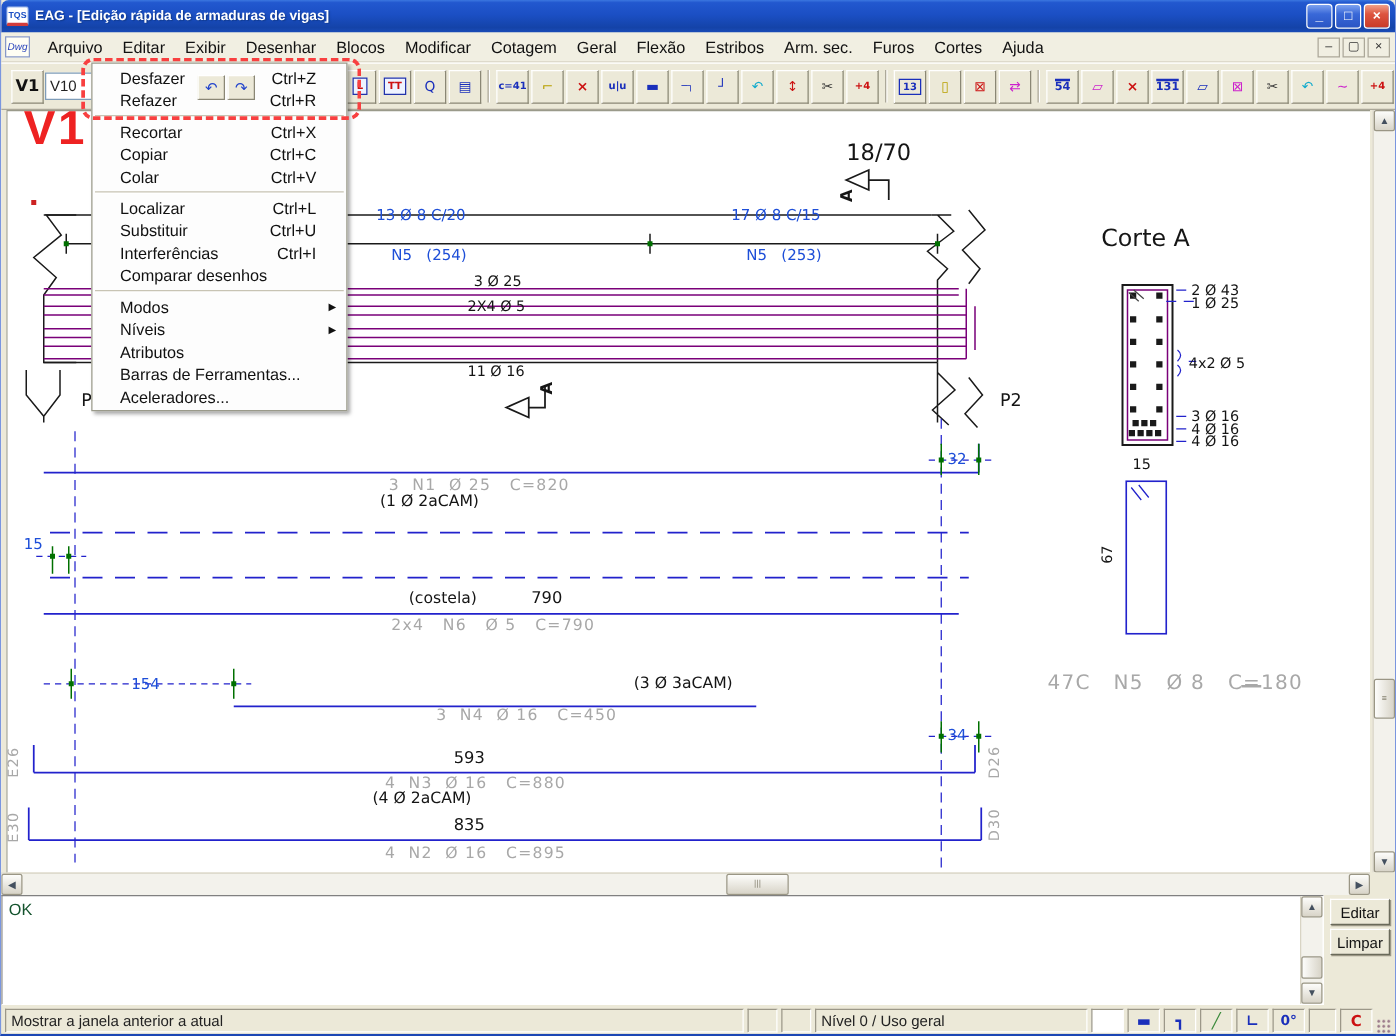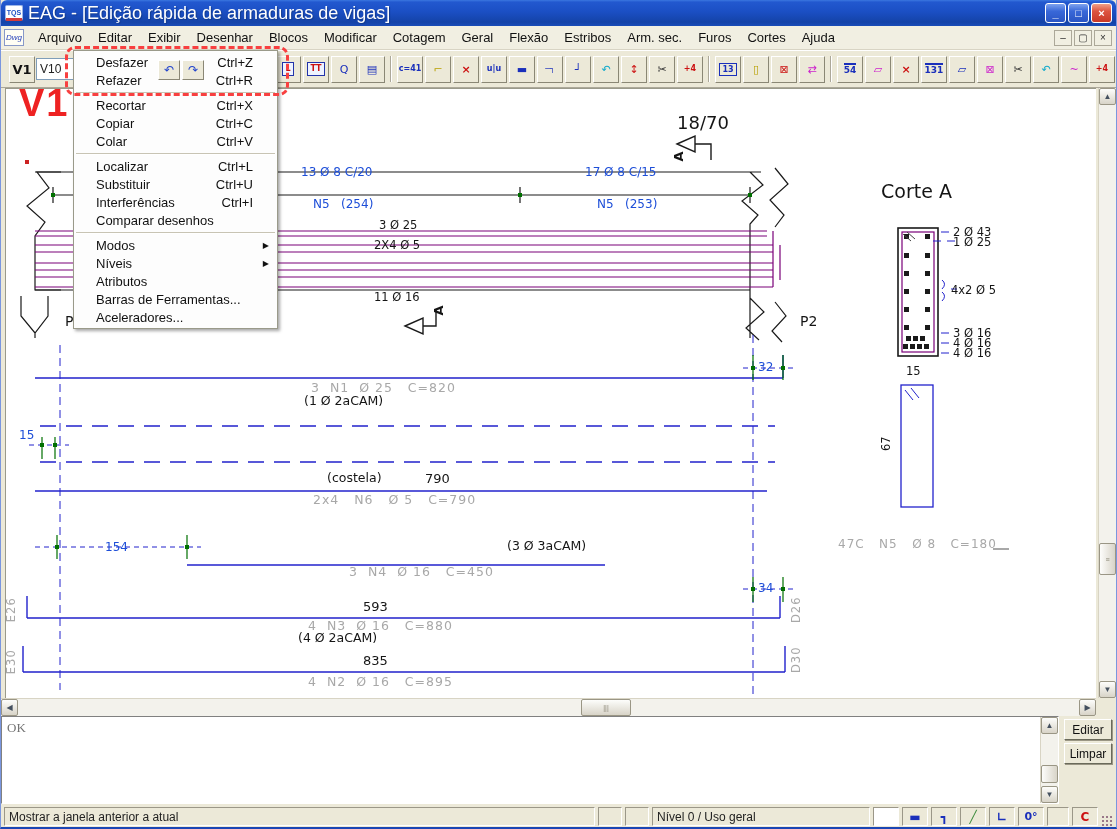--- a/index.html
+++ b/index.html
@@ -11,21 +11,21 @@
   }
   
   .titlebar{
     position:absolute;left:0;top:0;width:100%;height:26px;
     background:linear-gradient(180deg,#3b77e0 0%,#2258cf 8%,#1b4fc4 45%,#1443a8 85%,#1a4cb8 100%);
     border-radius:6px 6px 0 0;display:flex;align-items:center;padding:0 4px;
   }
   .app-icon{width:18px;height:16px;background:#fff;border:1px solid #9db6e8;border-radius:2px;
     color:#1b4fc4;font-size:7px;font-weight:bold;display:flex;align-items:center;justify-content:center;
     border-bottom:3px solid #d23b3b;}
-  .title-text{color:#fff;font-weight:normal;font-size:18px;margin-left:5px;text-shadow:1px 1px 1px #123a8c;flex:1;
+  .title-text{color:#fff;font-weight:bold;font-size:11px;margin-left:5px;text-shadow:1px 1px 1px #123a8c;flex:1;
     white-space:nowrap;overflow:hidden;}
   .winbtns{display:flex;gap:2px;}
   .wbtn{width:21px;height:20px;border-radius:3px;border:1px solid #fff;
     background:linear-gradient(180deg,#7da2ef,#3968d8 40%,#2a55c4);color:#fff;font-size:11px;font-weight:bold;
     display:flex;align-items:center;justify-content:center;line-height:1;}
   .wbtn.close{background:linear-gradient(180deg,#f0a088,#dd5540 40%,#c93a27);}
   
   .menubar{position:absolute;left:0;top:26px;width:100%;height:24px;background:#F1EFE2;
     border-bottom:1px solid #d8d4c4;display:flex;align-items:center;font-size:13px;color:#111;}
   .dwg-icon{width:20px;height:17px;margin:0 6px 0 3px;background:#fffef4;border:1px solid #8899c8;
@@ -72,21 +72,21 @@
   .corner{position:absolute;right:0;top:698px;width:18px;height:18px;background:#ECE9D8;}
   .sbtn{position:absolute;width:17px;height:17px;background:linear-gradient(180deg,#fdfdfb,#d8d4c8);
     border:1px solid #9a9685;border-radius:2px;color:#44505f;font-size:8px;display:flex;align-items:center;justify-content:center;line-height:1;}
   .sthumb{position:absolute;background:linear-gradient(90deg,#fdfdfb,#d8d4c8);border:1px solid #9a9685;border-radius:2px;}
   .sthumb.h{background:linear-gradient(180deg,#fdfdfb,#d8d4c8);}
   .grip{color:#8a8675;font-size:7px;letter-spacing:0;display:flex;align-items:center;justify-content:center;width:100%;height:100%;}
   
   .cmdpanel{position:absolute;left:0;top:716px;width:100%;height:88px;background:#ECE9D8;}
   .cmdout{position:absolute;left:0;top:0;width:1058px;height:88px;background:#fff;
     border:1px solid;border-color:#808080 #fff #fff #808080;
-    font-family:Liberation Serif, serif;font-size:13px;color:#737373;padding:3px 5px;}
+    font-family:Liberation Sans, sans-serif;font-size:13px;color:#14532d;padding:3px 5px;}
   .cmdscroll{position:absolute;left:1039px;top:1px;width:18px;height:86px;background:#f3f2ec;border-left:1px solid #d8d4c4;}
   .side-btn{position:absolute;left:1063px;width:48px;height:21px;background:#ECE9D8;
     border:1px solid;border-color:#fff #6a6a5a #6a6a5a #fff;box-shadow:1px 1px 0 #9a9685;
     font-size:12px;color:#111;display:flex;align-items:center;justify-content:center;}
   
   .statusbar{position:absolute;left:0;top:804px;width:100%;height:25px;background:#ECE9D8;
     display:flex;align-items:center;padding:2px 3px;gap:3px;font-size:12px;color:#222;}
   .scell{height:19px;border:1px solid;border-color:#9b9788 #fff #fff #9b9788;display:flex;align-items:center;
     padding:0 4px;background:#ECE9D8;overflow:hidden;white-space:nowrap;}
   .scell.hint{flex:1;}
@@ -394,21 +394,21 @@
 
     <span class="lb bk" style="left:876px;top:94px;font-size:19px">Corte A</span>
     <span class="lb bk sm" style="left:948px;top:139px">2 Ø 43</span>
     <span class="lb bk sm" style="left:948px;top:149px">1 Ø 25</span>
     <span class="lb bk sm" style="left:946px;top:197px">4x2 Ø 5</span>
     <span class="lb bk sm" style="left:948px;top:240px">3 Ø 16</span>
     <span class="lb bk sm" style="left:948px;top:250px">4 Ø 16</span>
     <span class="lb bk sm" style="left:948px;top:260px">4 Ø 16</span>
     <span class="lb bk sm" style="left:901px;top:278px">15</span>
     <span class="lb bk sm rot" style="left:874px;top:350px">67</span>
-    <span class="lb gy" style="left:833px;top:450px;font-size:12px">47C   N5   Ø 8   C=180</span>
+    <span class="lb gy" style="left:833px;top:450px;font-size:16px">47C   N5   Ø 8   C=180</span>
   </div>
 
   <div class="vscroll">
     <div class="sbtn" style="left:0;top:0">▲</div>
     <div class="sthumb" style="left:0;top:455px;width:17px;height:32px">
         <div class="grip">≡</div>
       </div>
     <div class="sbtn" style="left:0;bottom:0">▼</div>
   </div>
 

